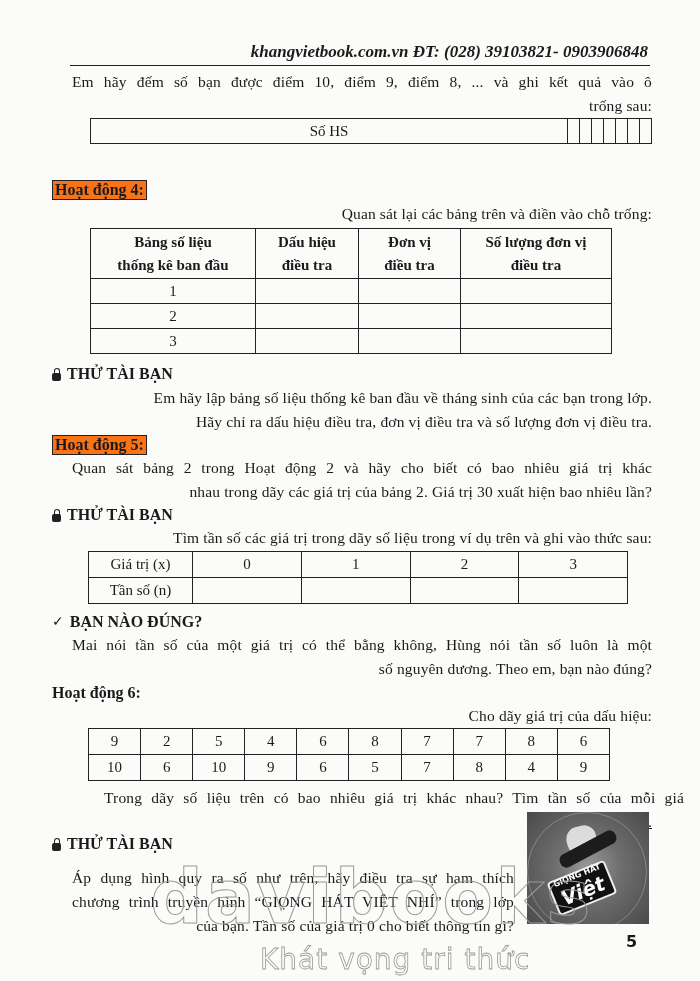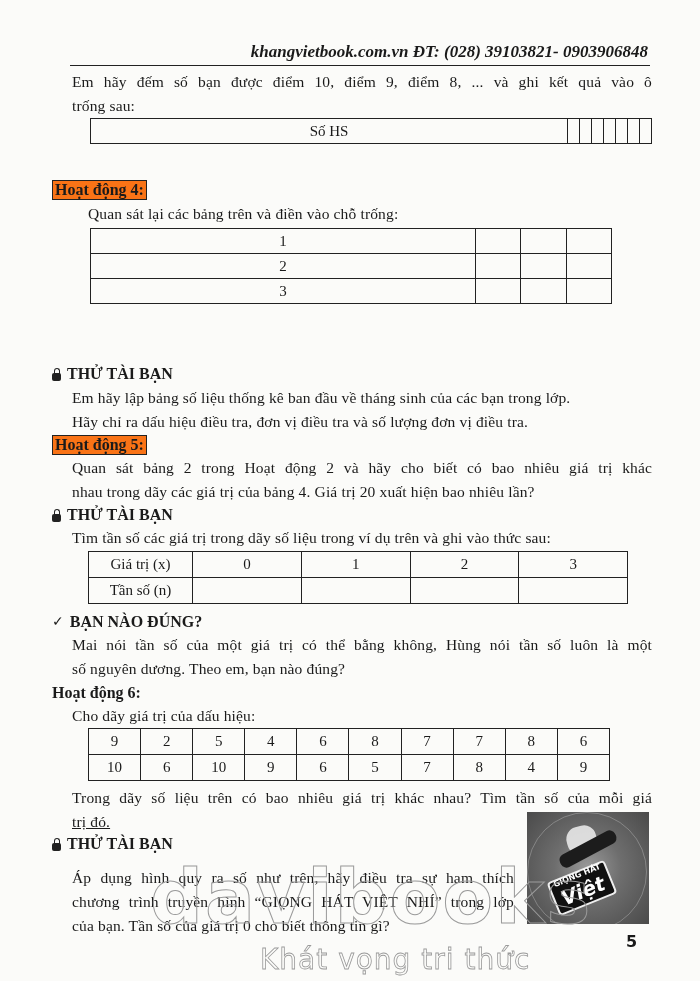--- a/index.html
+++ b/index.html
@@ -11,21 +11,21 @@
       font-size: 14.5px;
     }
     .header {
       position: absolute; left: 70px; top: 40px; width: 580px; height: 26px;
       border-bottom: 1.5px solid #222;
       text-align: right;
       font-family: "Liberation Serif", serif;
       font-style: italic; font-weight: bold; font-size: 17px;
       padding-right: 2px; line-height: 24px;
     }
-    .p { position: absolute; left: 72px; width: 580px; font-family: "Liberation Serif", serif; font-size: 15.5px; line-height: 24px; letter-spacing: 0.15px; }
+    .p { position: absolute; left: 72px; width: 580px; font-family: "Liberation Serif", serif; font-size: 15.5px; line-height: 24px; letter-spacing: 0.15px; text-align: right; }
     .just { text-align: justify; text-align-last: justify; }
     .boxed {
       position: absolute; left: 52px;
       border: 1.5px solid #222; padding: 0 2px;
       font-family: "Liberation Serif", serif; font-weight: bold; font-size: 16px;
       line-height: 18px; background: #f97316;
     }
     .h { position: absolute; left: 52px; font-family: "Liberation Serif", serif; font-weight: bold; font-size: 16px; line-height: 20px; display: flex; align-items: center; gap: 6px; }
     .lock { width: 9px; height: 13px; position: relative; display: inline-block; }
     .lock::before { content: ""; position: absolute; left: 1.5px; top: 0; width: 6px; height: 6px; border: 1.5px solid #222; border-bottom: none; border-radius: 3px 3px 0 0; box-sizing: border-box; }
@@ -84,24 +84,30 @@
     <td></td>
     <td></td>
     <td></td>
     <td></td>
     <td></td>
   </tr>
 </tbody>
   </table>
 
 <div class="boxed" style="top:180px;">Hoạt động 4:</div>
-<div class="p" style="top:202px;margin-left:16px;">Quan sát lại các bảng trên và điền vào chỗ trống:</div>
+<div class="p" style="top:202px;">Quan sát lại các bảng trên và điền vào chỗ trống:</div>
 
 <table class="t2">
   <tbody>
+      <tr>
+    <th style="width:165px"><span>Bảng số liệu</span><br><span>thống kê ban đầu</span></th>
+    <th style="width:103px"><span>Dấu hiệu</span><br><span>điều tra</span></th>
+    <th style="width:102px"><span>Đơn vị</span><br><span>điều tra</span></th>
+    <th><span>Số lượng đơn vị</span><br><span>điều tra</span></th>
+  </tr>
   <tr>
     <td>1</td>
         <td></td>
         <td></td>
         <td></td>
   </tr>
   <tr>
     <td>2</td>
         <td></td>
         <td></td>
@@ -118,21 +124,21 @@
 
 <div class="h" style="top:364px;">
   <span class="lock"></span>
   <span>THỬ TÀI BẠN</span>
 </div>
 <div class="p" style="top:386px;">Em hãy lập bảng số liệu thống kê ban đầu về tháng sinh của các bạn trong lớp.</div>
 <div class="p" style="top:410px;">Hãy chỉ ra dấu hiệu điều tra, đơn vị điều tra và số lượng đơn vị điều tra.</div>
 
 <div class="boxed" style="top:435px;">Hoạt động 5:</div>
 <div class="p just" style="top:456px;">Quan sát bảng 2 trong Hoạt động 2 và hãy cho biết có bao nhiêu giá trị khác</div>
-<div class="p" style="top:480px;">nhau trong dãy các giá trị của bảng 4. Giá trị 20 xuất hiện bao nhiêu lần?</div>
+<div class="p" style="top:480px;">nhau trong dãy các giá trị của bảng 2. Giá trị 30 xuất hiện bao nhiêu lần?</div>
 
 <div class="h" style="top:505px;">
   <span class="lock"></span>
   <span>THỬ TÀI BẠN</span>
 </div>
 <div class="p" style="top:526px;">Tìm tần số các giá trị trong dãy số liệu trong ví dụ trên và ghi vào thức sau:</div>
 
 <table class="t3">
   <tbody>
       <tr>
@@ -186,21 +192,21 @@
     <td>6</td>
     <td>5</td>
     <td>7</td>
     <td>8</td>
     <td>4</td>
     <td>9</td>
   </tr>
 </tbody>
   </table>
 
-<div class="p just" style="top:786px;">Trong dãy số liệu trên có bao nhiêu giá trị khác nhau? Tìm tần số của mỗi giá</div>
+<div class="p just" style="top:786px;margin-left:32px;">Trong dãy số liệu trên có bao nhiêu giá trị khác nhau? Tìm tần số của mỗi giá</div>
 <div class="p" style="top:810px;text-decoration:underline;">trị đó.</div>
 
 <div class="h" style="top:834px;">
   <span class="lock"></span>
   <span>THỬ TÀI BẠN</span>
 </div>
 <div class="p just" style="top:866px; width:442px;">Áp dụng hình quy ra số như trên, hãy điều tra sự ham thích</div>
 <div class="p just" style="top:890px; width:442px;">chương trình truyền hình “GIỌNG HÁT VIỆT NHÍ” trong lớp</div>
 <div class="p" style="top:914px; width:442px;">của bạn. Tần số của giá trị 0 cho biết thông tin gì?</div>
 

